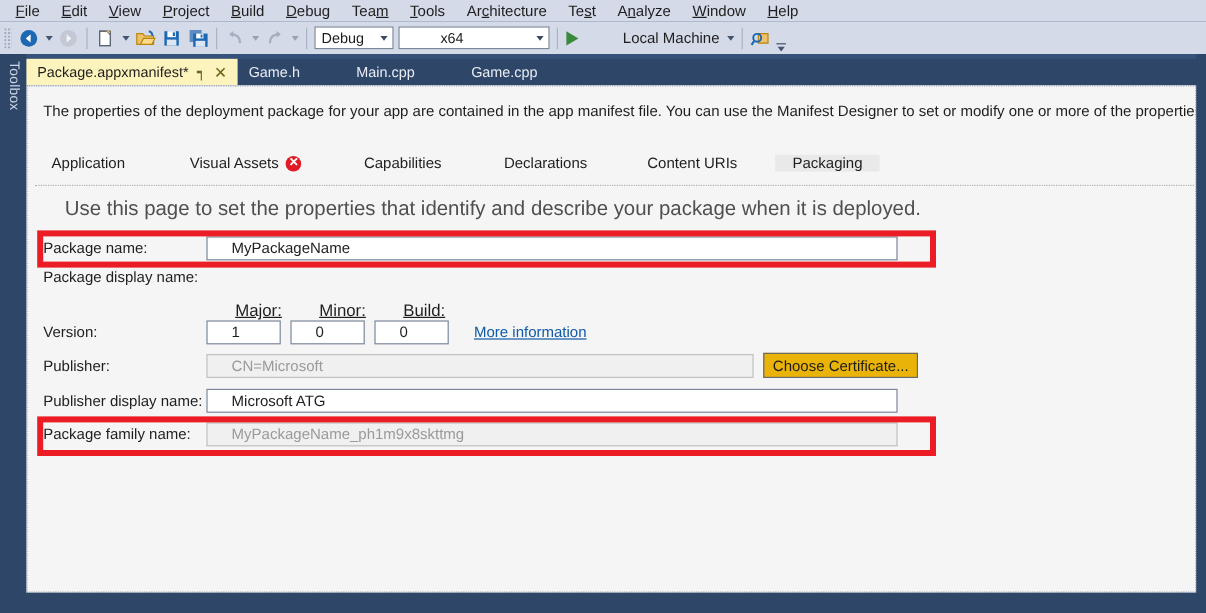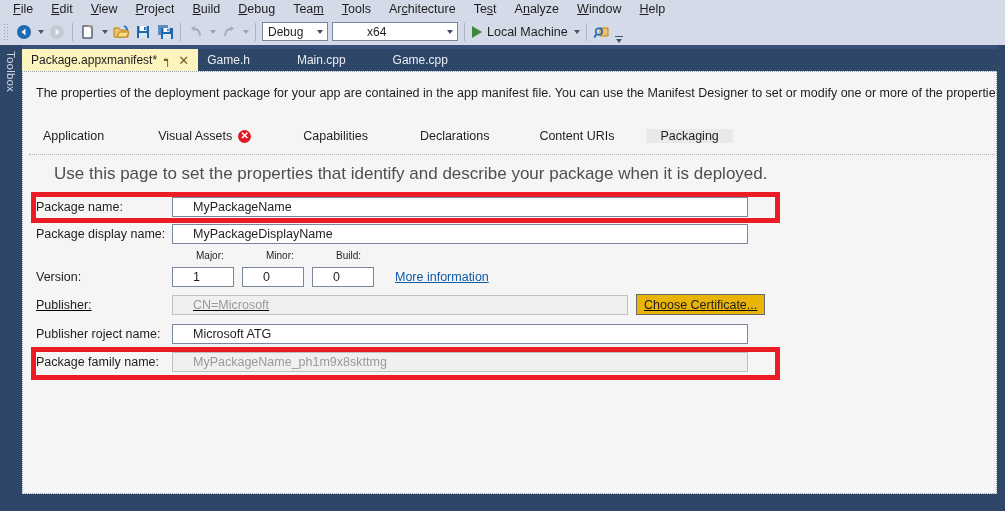--- a/index.html
+++ b/index.html
@@ -83,21 +83,21 @@
   .run-btn {
     display: flex; align-items: center; height: 22px;
     padding: 0 3px; cursor: default;
   }
   .run-tri {
     width: 0; height: 0; margin-right: 5px;
     border-top: 6px solid transparent;
     border-bottom: 6px solid transparent;
     border-left: 10px solid #3a8a3a;
   }
-  .run-label { font-size: 12.5px; color: #1e1e1e; white-space: nowrap; }
+  .run-label { font-size: 12.5px; color: #1e1e1e; white-space: nowrap; margin-left: 32px; }
 
   .tb-overflow {
     display: flex; flex-direction: column; align-items: center;
     justify-content: flex-end; height: 22px; margin-left: 2px;
   }
   .tb-overflow i {
     display: block; width: 0; height: 0;
     border-left: 3.5px solid transparent;
     border-right: 3.5px solid transparent;
     border-top: 4px solid #44546f;
@@ -206,21 +206,21 @@
     height: 20px; font-size: 12.5px; color: #1e1e1e;
     padding: 0 20px; line-height: 18px;
     font-family: "Liberation Sans", sans-serif;
     outline: none;
   }
   .txt.disabled {
     background: #f0f0f0; border-color: #c0c0c0; color: #9a9a9a;
   }
 
   .minilabel {
-    position: absolute; font-size: 10px; color: #1e1e1e; white-space: nowrap;
+    position: absolute; font-size: 14px; color: #1e1e1e; white-space: nowrap; text-decoration: underline;
   }
   .link {
     font-size: 12.5px; color: #0f5aa8;
     text-decoration: underline; cursor: pointer; white-space: nowrap;
   }
   .btn {
     height: 21px; border: 1px solid #6a6a6a;
     background: #eab308; font-size: 12.5px; color: #1e1e1e;
     padding: 0 7px; cursor: default; white-space: nowrap;
     font-family: "Liberation Sans", sans-serif;
@@ -434,47 +434,46 @@
 
       <div class="hint-text">Use this page to set the properties that identify and describe your package when it is deployed.</div>
 
       <div class="row" style="left:13px; top:33px;">
         <span class="row-label" style="width:136px">Package name:</span>
         <input class="txt" style="width: 576px;" value="MyPackageName">
       </div>
 
       <div class="row" style="left:13px; top:60px;">
         <span class="row-label" style="width:136px">Package display name:</span>
-        <input class="txt" style="width: 576px;" value="MyPackageDisplayName">
       </div>
 
       <div class="minilabel" style="left:173px; top:86px;">Major:</div>
       <div class="minilabel" style="left:243px; top:86px;">Minor:</div>
       <div class="minilabel" style="left:313px; top:86px;">Build:</div>
 
       <div class="row" style="left:13px; top:103px;">
         <span class="row-label" style="width:136px">Version:</span>
         <input class="txt" style="width: 62px;" value="1">
         <span style="width:8px"></span>
         <input class="txt" style="width: 62px;" value="0">
         <span style="width:8px"></span>
         <input class="txt" style="width: 62px;" value="0">
         <span style="width:21px"></span>
         <a class="link">More information</a>
       </div>
 
-      <div class="row" style="left:13px; top:130px;text-decoration:underline;">
+      <div class="row" style="left:13px; top:130px;">
         <span class="row-label" style="width:136px">Publisher:</span>
         <input class="txt disabled" style="width: 456px;" readonly="" value="CN=Microsoft">
         <span style="width:8px"></span>
         <button class="btn">Choose Certificate...</button>
       </div>
 
       <div class="row" style="left:13px; top:160px;">
-        <span class="row-label" style="width:136px">Publisher roject name:</span>
+        <span class="row-label" style="width:136px">Publisher display name:</span>
         <input class="txt" style="width: 576px;" value="Microsoft ATG">
       </div>
 
       <div class="row" style="left:13px; top:188px;">
         <span class="row-label" style="width:136px">Package family name:</span>
         <input class="txt disabled" style="width: 576px;" readonly="" value="MyPackageName_ph1m9x8skttmg">
       </div>
 
     </div>
 

